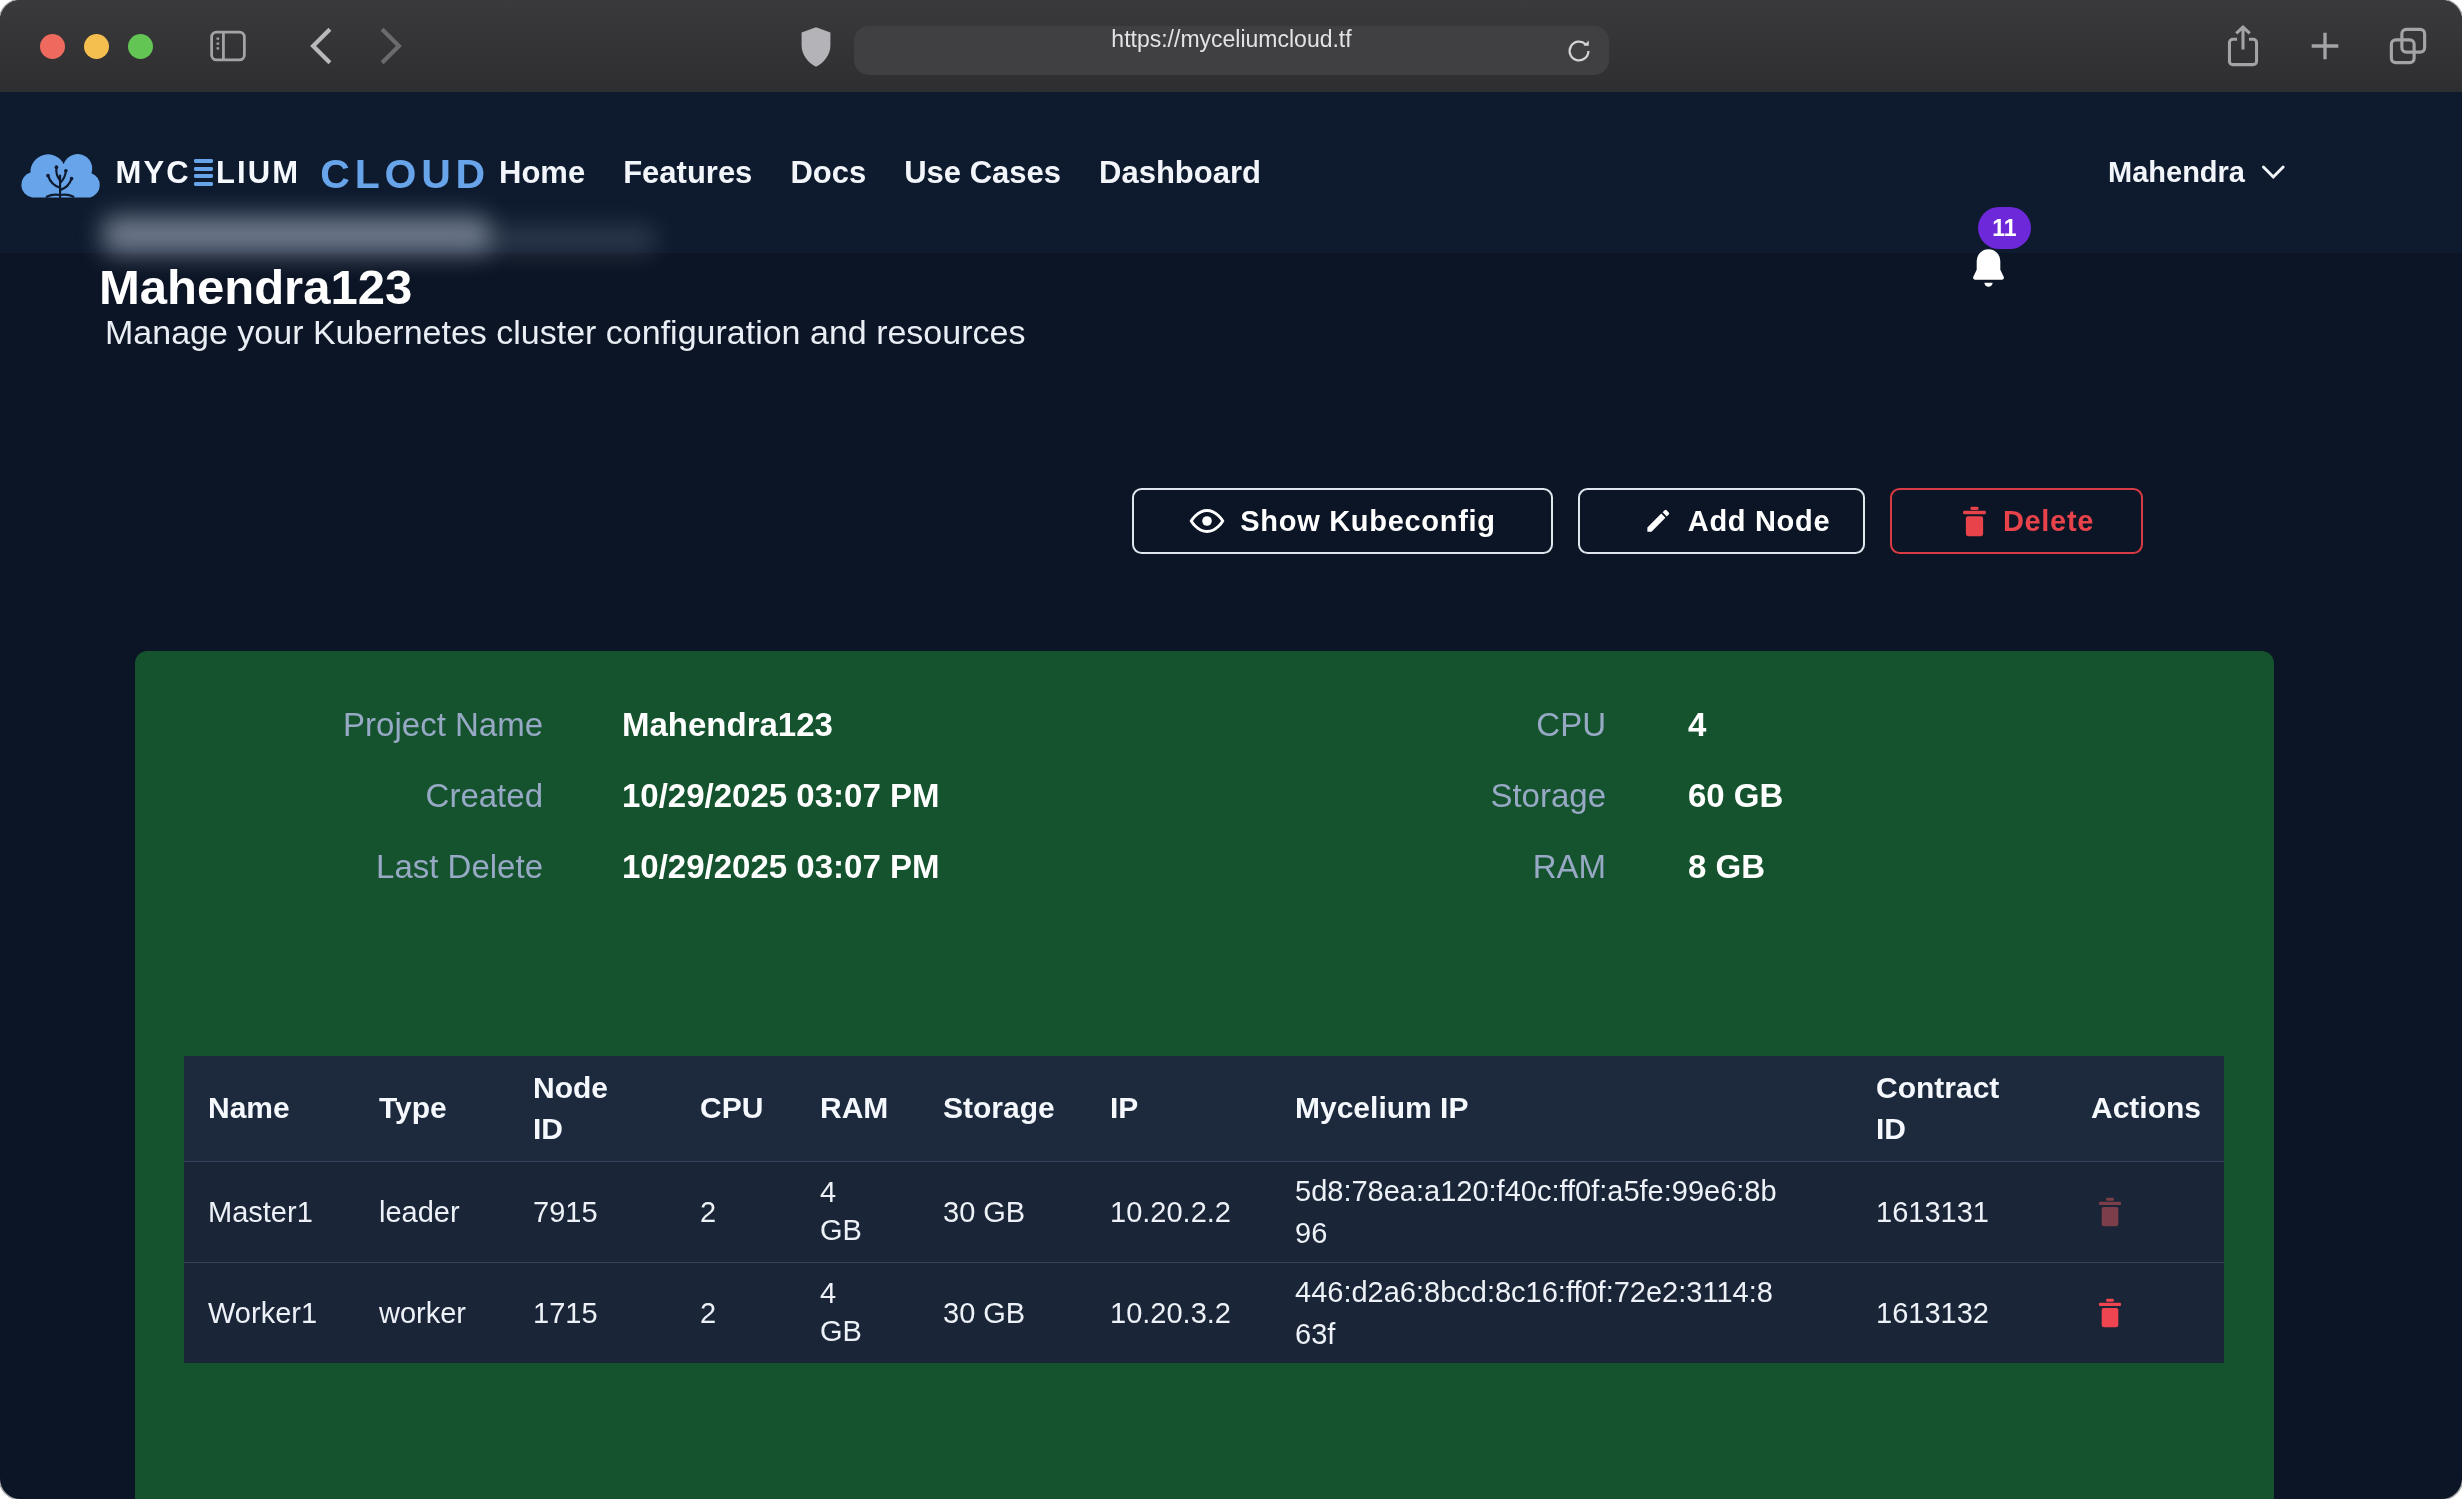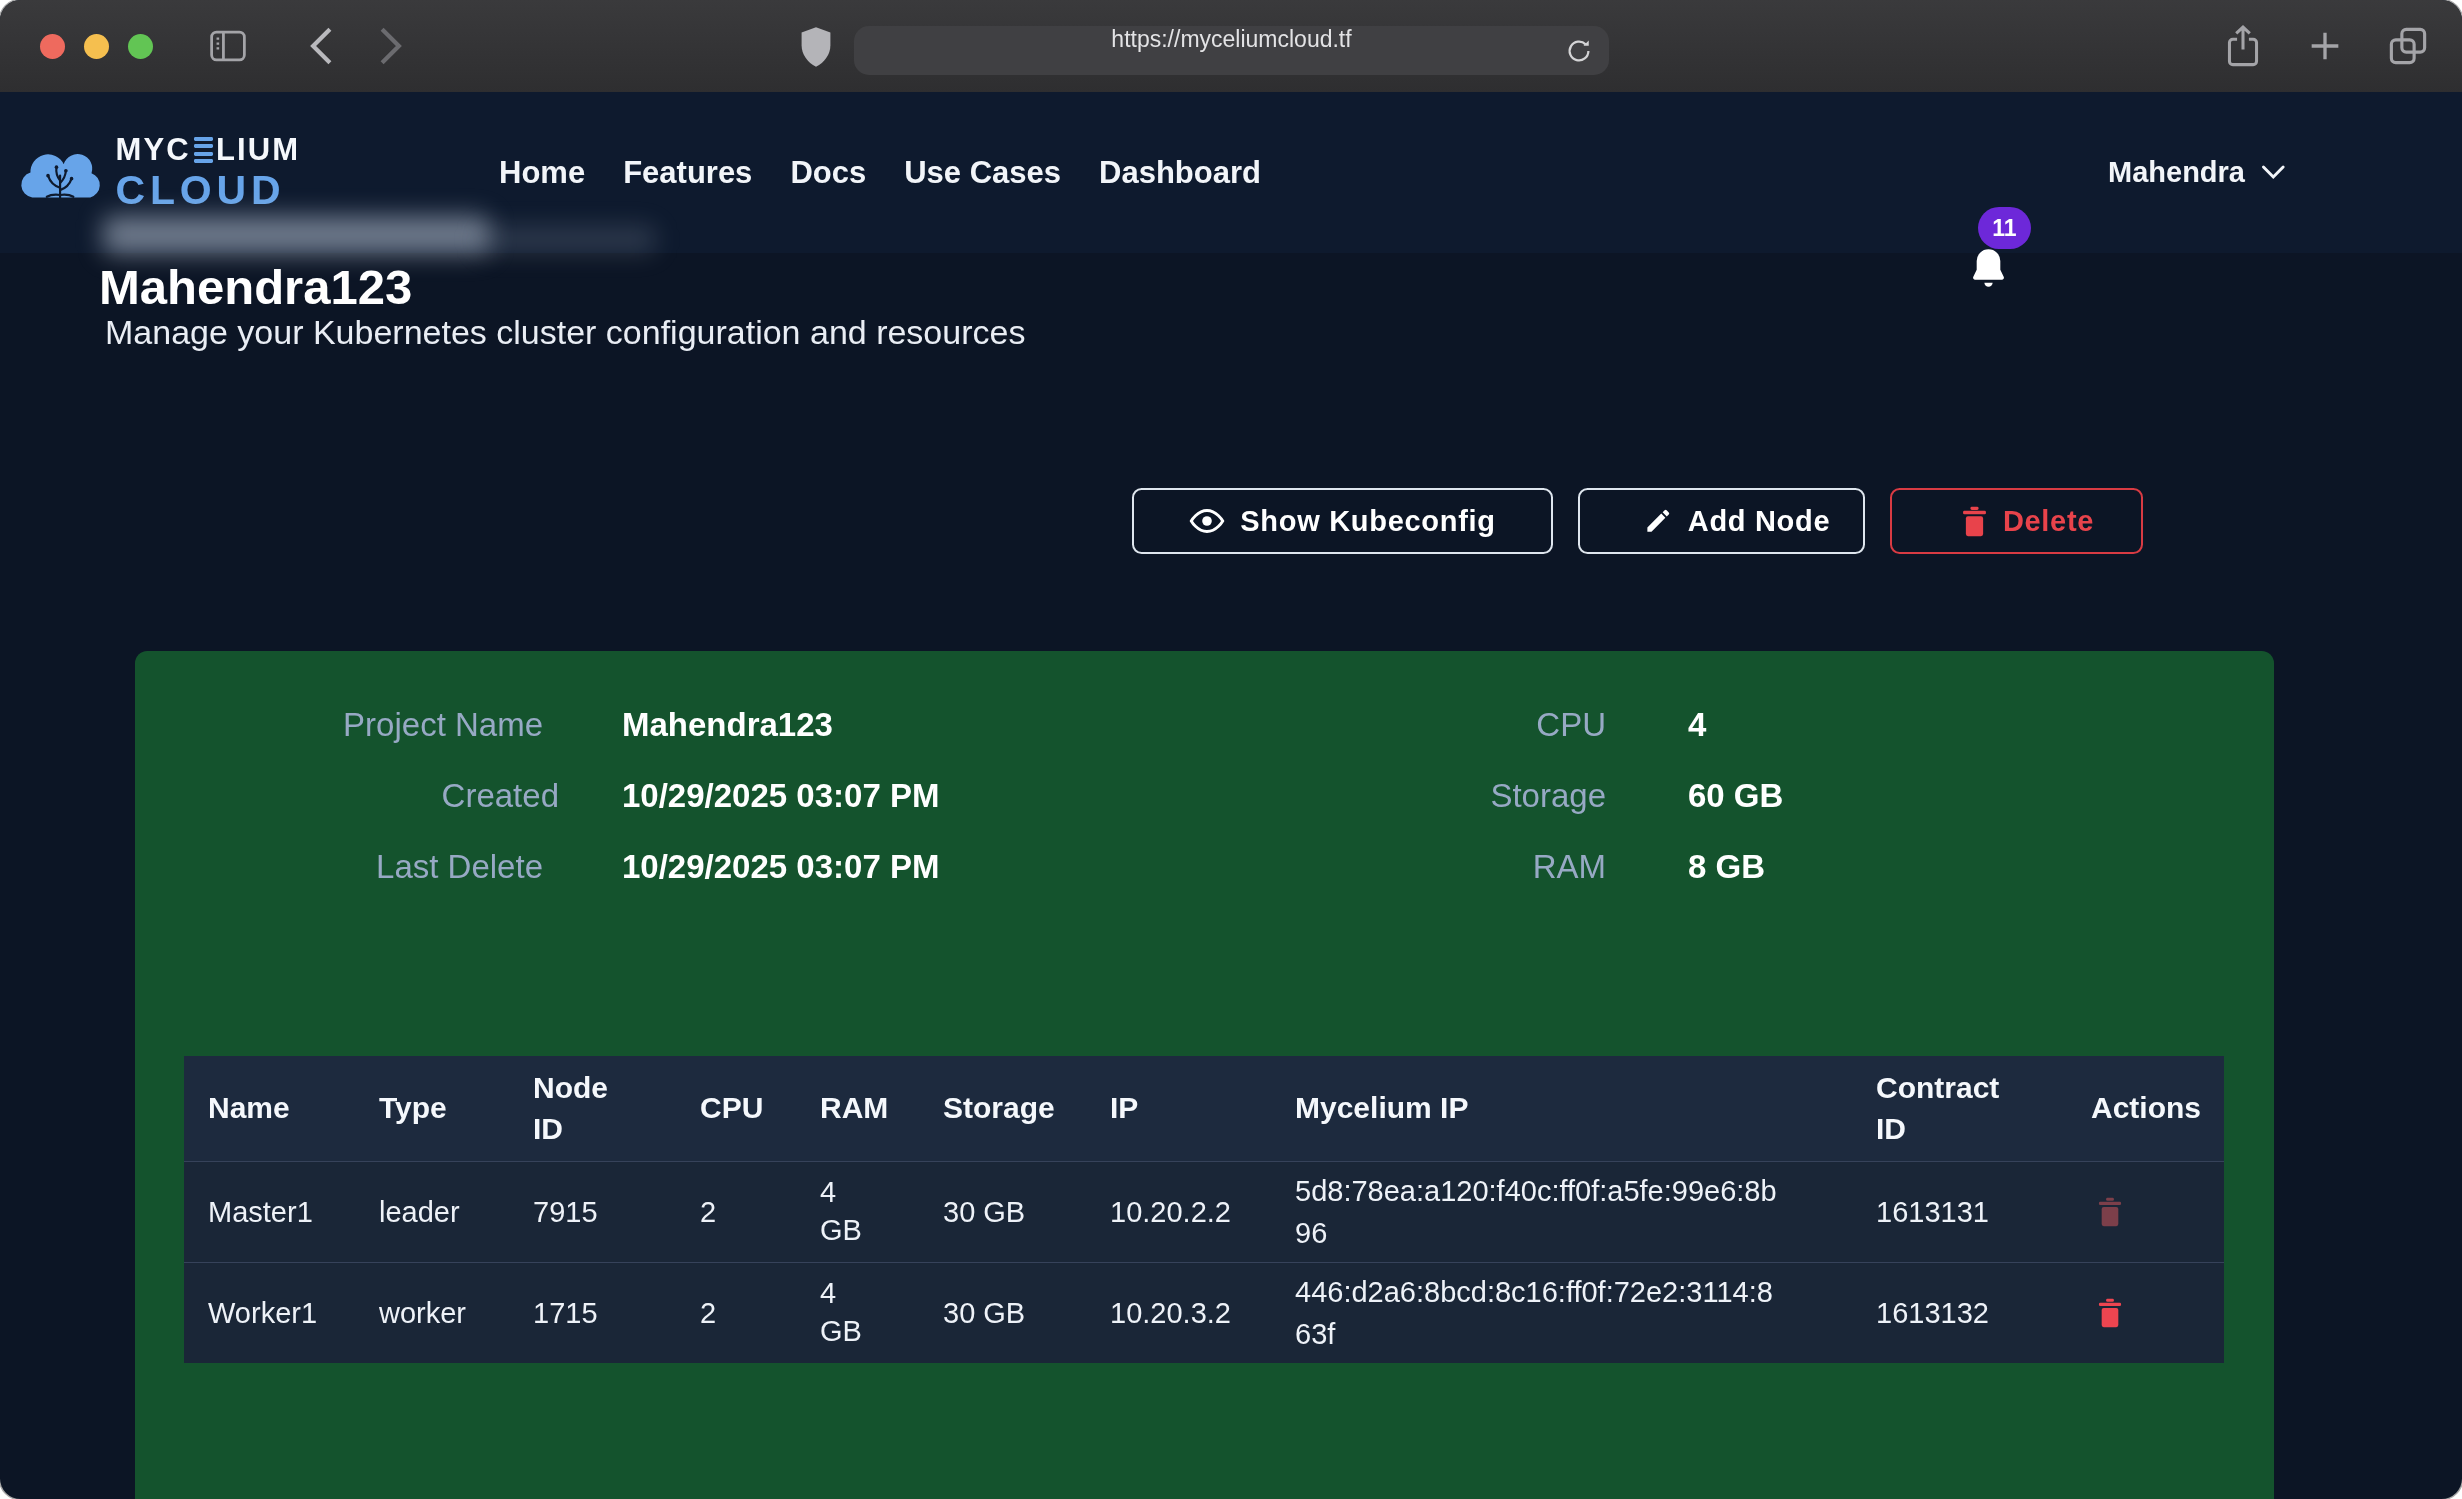--- a/index.html
+++ b/index.html
@@ -16,21 +16,21 @@
   .ic-back{margin-left:58px;color:#b9b9bd;}
   .ic-fwd{margin-left:38px;color:#6b6b6f;}
   .ic-shield{position:absolute;left:798px;top:24.6px;color:#b4b4b8;}
   .urlbar{position:absolute;left:854px;top:26px;width:755px;height:49px;background:#404043;border-radius:15px;display:flex;align-items:flex-start;justify-content:center;}
   .url-text{font-size:23px;color:#e3e3e5;}
   .ic-reload{position:absolute;right:15px;top:9.6px;color:#d4d4d6;}
   .chrome-right{position:absolute;right:33px;top:0;height:92px;display:flex;align-items:center;gap:42px;color:#b4b4b8;}
   
   .navbar{position:absolute;top:92px;left:0;right:0;height:161px;background:#0e1a2e;z-index:5;}
   .logo{position:absolute;left:19px;top:0;height:161px;display:flex;align-items:center;gap:9.6px;}
-  .brand{display:flex;flex-direction:column;line-height:1;}
+  .brand{display:flex;flex-direction:row;line-height:1;gap:20px;}
   .brand-top{display:flex;align-items:center;font-size:31px;font-weight:800;letter-spacing:2.1px;color:#f5f8fc;}
   .ebars{display:inline-flex;flex-direction:column;gap:3.4px;margin:0 3.4px;}
   .ebars i{display:block;width:18.5px;height:4.1px;border-radius:1.4px;background:#67a4e9;}
   .brand-bottom{font-size:41px;font-weight:800;letter-spacing:4.8px;color:#67a4e9;margin-top:4.1px;}
   .nav{position:absolute;left:499px;top:0;height:161px;display:flex;align-items:center;gap:38px;}
   .nav-item{font-size:31px;font-weight:600;color:#f2f5f9;cursor:pointer;}
   .bell-wrap{position:absolute;left:1966px;top:153px;color:#ffffff;}
   .badge{position:absolute;left:1978px;top:115px;min-width:31px;height:42px;padding:0 11px;background:#6d28d9;border-radius:22px;display:flex;align-items:center;justify-content:center;font-size:23px;font-weight:700;color:#fff;z-index:7;}
   .user{position:absolute;left:2108px;top:0;height:161px;display:flex;align-items:center;gap:16.4px;color:#f2f5f9;}
   .user-name{font-size:29px;font-weight:600;}
@@ -224,21 +224,21 @@
         </svg>
       </span>
       <span>Delete</span>
     </button>
   </div>
 
   <div class="card">
 
     <div class="info-label" style="left:66px;top:55px;">Project Name</div>
     <div class="info-value" style="left:487px;top:55px;">Mahendra123</div>
-    <div class="info-label" style="left:82px;top:126px;">Created</div>
+    <div class="info-label" style="left:66px;top:126px;">Created</div>
     <div class="info-value" style="left:487px;top:126px;">10/29/2025 03:07 PM</div>
     <div class="info-label" style="left:66px;top:197px;">Last Delete</div>
     <div class="info-value" style="left:487px;top:197px;">10/29/2025 03:07 PM</div>
 
     <div class="info-label" style="left:1129px;top:55px;">CPU</div>
     <div class="info-value" style="left:1553px;top:55px;">4</div>
     <div class="info-label" style="left:1129px;top:126px;">Storage</div>
     <div class="info-value" style="left:1553px;top:126px;">60 GB</div>
     <div class="info-label" style="left:1129px;top:197px;">RAM</div>
     <div class="info-value" style="left:1553px;top:197px;">8 GB</div>

